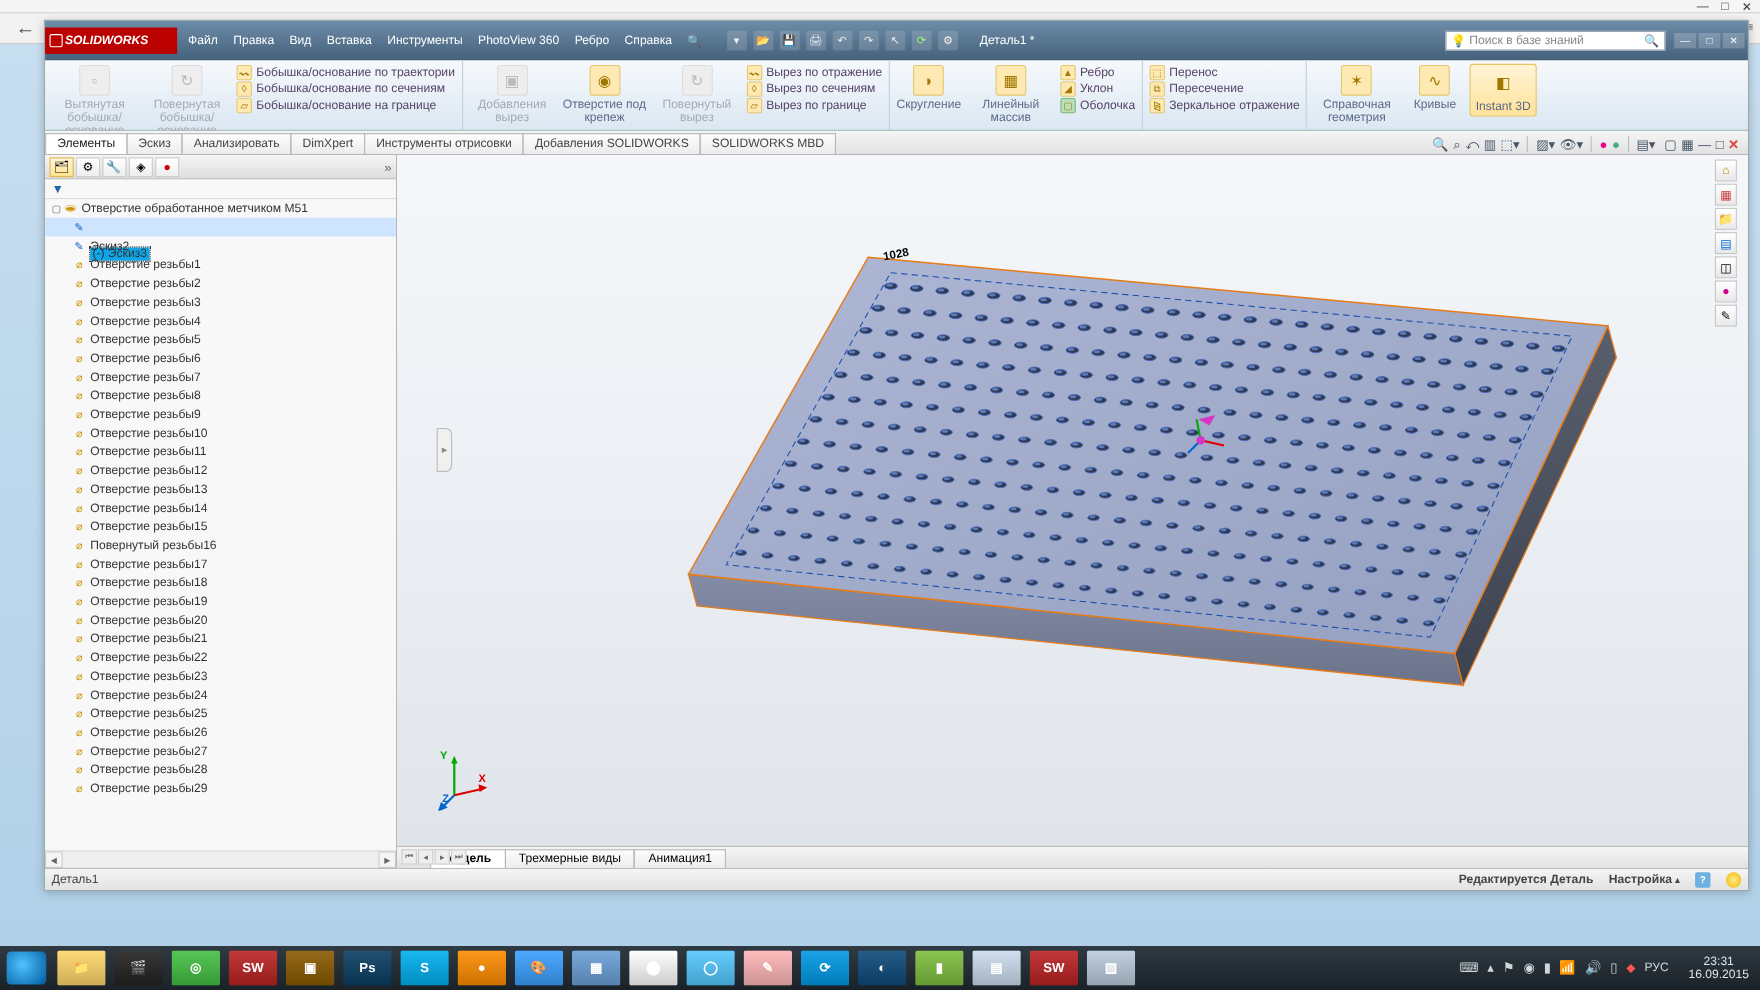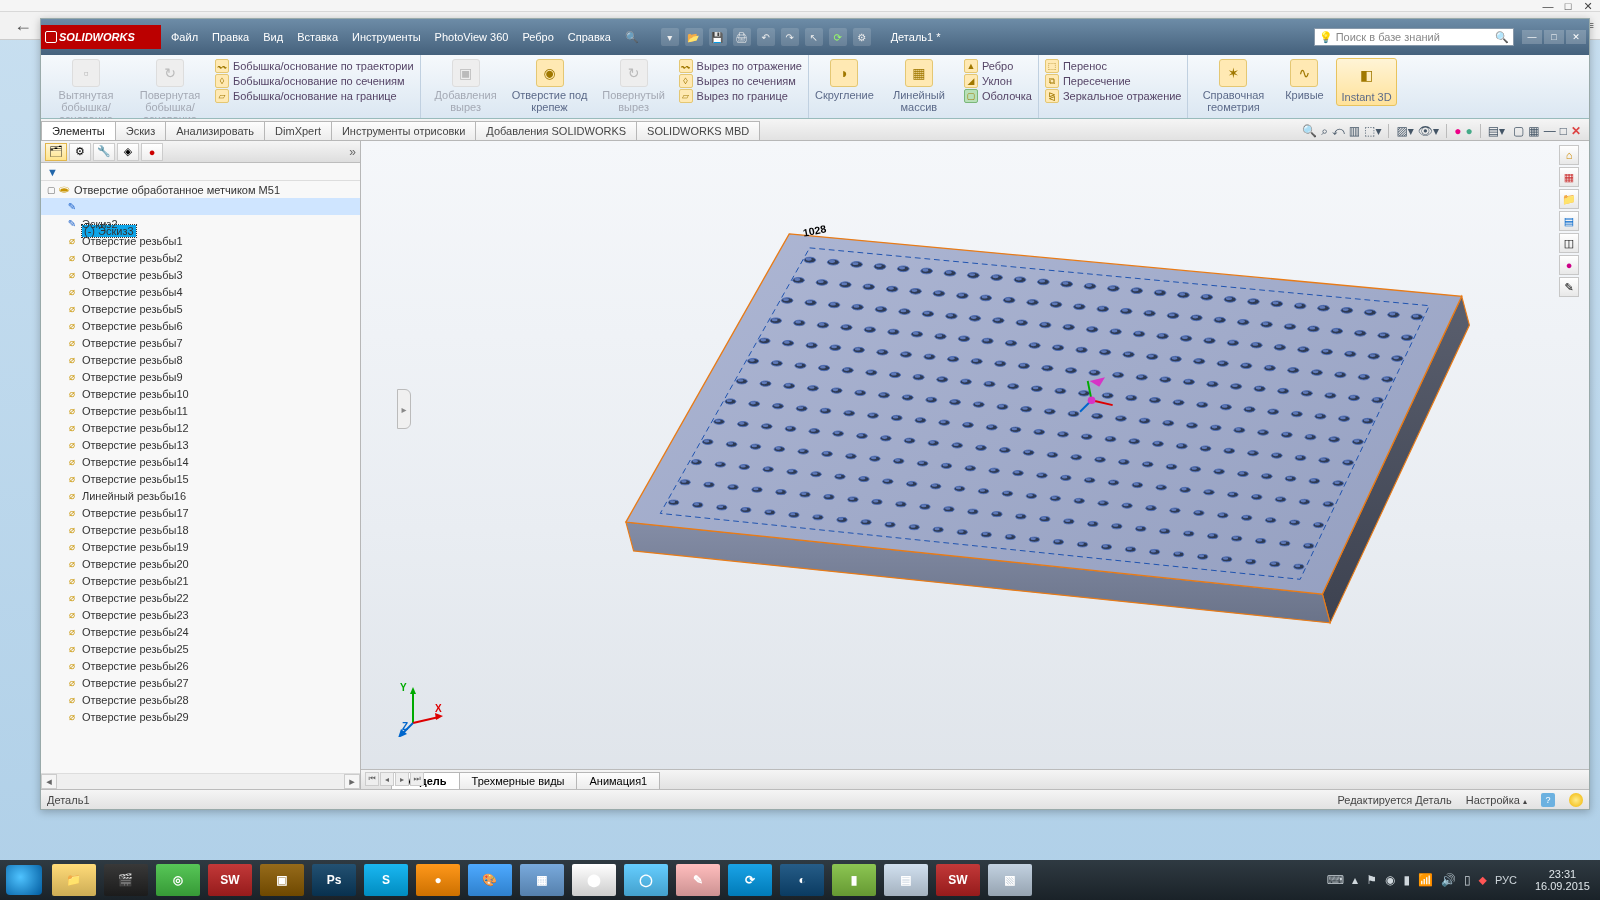--- a/index.html
+++ b/index.html
@@ -95,21 +95,21 @@
 
 
 .ga-tabs{position:absolute;left:0;right:0;bottom:0;height:20px;background:linear-gradient(#f5f5f5,#e2e2e2);border-top:1px solid #bbb;display:flex;align-items:flex-end;font-size:11px;padding-left:30px;}
 .ga-tabs .nav{position:absolute;left:4px;top:2px;display:flex;gap:1px;}
 .ga-tabs .nav span{width:14px;height:14px;background:#eee;border:1px solid #ccc;font-size:8px;display:flex;align-items:center;justify-content:center;color:#666;cursor:pointer;}
 .ga-tabs .tab{padding:2px 12px;border:1px solid #b7b7b7;border-bottom:none;background:linear-gradient(#fdfdfd,#ececec);margin-right:-1px;cursor:pointer;font-size:11px;}
 .ga-tabs .tab.active{background:#fff;font-weight:bold;}
 
 
 .status{height:20px;background:linear-gradient(#f5f5f5,#e2e2e2);border-top:1px solid #bbb;display:flex;align-items:center;font-size:11px;color:#444;padding:0 6px;}
-.status .right{margin-left:auto;display:flex;gap:14px;align-items:center;}
+.status .right{margin-left:auto;display:flex;gap:14px;align-items:center;font-weight:bold;}
 .status .ic{width:14px;height:14px;display:inline-flex;align-items:center;justify-content:center;}
 .sw-candy{width:14px;height:14px;border-radius:50%;background:radial-gradient(#ffec8a,#f1b400);display:inline-block;}
 
 
 .taskbar{position:absolute;left:0;right:0;bottom:0;height:40px;background:linear-gradient(#2f3a42,#1a2228);display:flex;align-items:center;padding:0 6px;}
 .taskbar .start{width:36px;height:30px;background:radial-gradient(circle at 40% 40%,#4fc3ff,#005a9e);border-radius:4px;margin-right:10px;cursor:pointer;}
 .taskbar .app{width:44px;height:32px;margin-right:8px;background:rgba(255,255,255,.06);border-radius:2px;display:flex;align-items:center;justify-content:center;font-size:16px;cursor:pointer;}
 .taskbar .tray{margin-left:auto;display:flex;gap:8px;align-items:center;color:#cfd7dc;font-size:10px;}
 .taskbar .tray .ic{font-size:12px;}
 .taskbar .clock{color:#dfe6ea;text-align:center;line-height:12px;margin-left:10px;margin-right:4px;}
@@ -410,21 +410,21 @@
           <div class="node depth1">
             <span class="ic ic-hole">⌀</span>
             <span class="txt">Отверстие резьбы14</span>
           </div>
           <div class="node depth1">
             <span class="ic ic-hole">⌀</span>
             <span class="txt">Отверстие резьбы15</span>
           </div>
           <div class="node depth1">
             <span class="ic ic-hole">⌀</span>
-            <span class="txt">Линейный резьбы16</span>
+            <span class="txt">Повернутый резьбы16</span>
           </div>
           <div class="node depth1">
             <span class="ic ic-hole">⌀</span>
             <span class="txt">Отверстие резьбы17</span>
           </div>
           <div class="node depth1">
             <span class="ic ic-hole">⌀</span>
             <span class="txt">Отверстие резьбы18</span>
           </div>
           <div class="node depth1">

